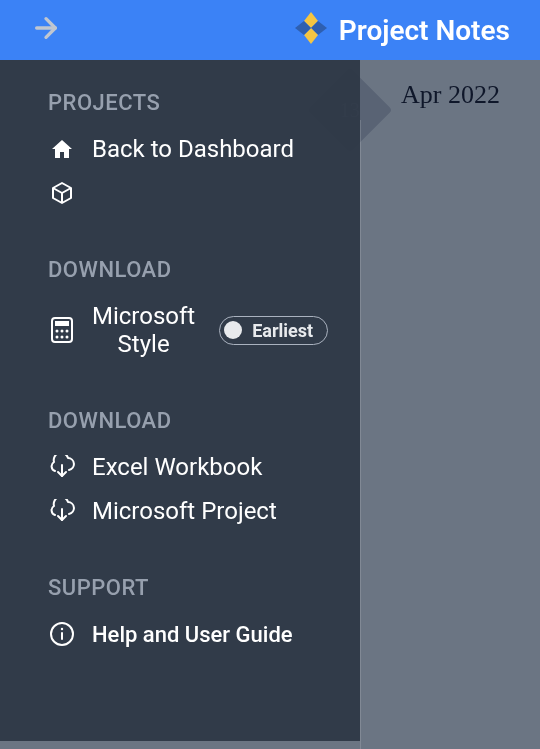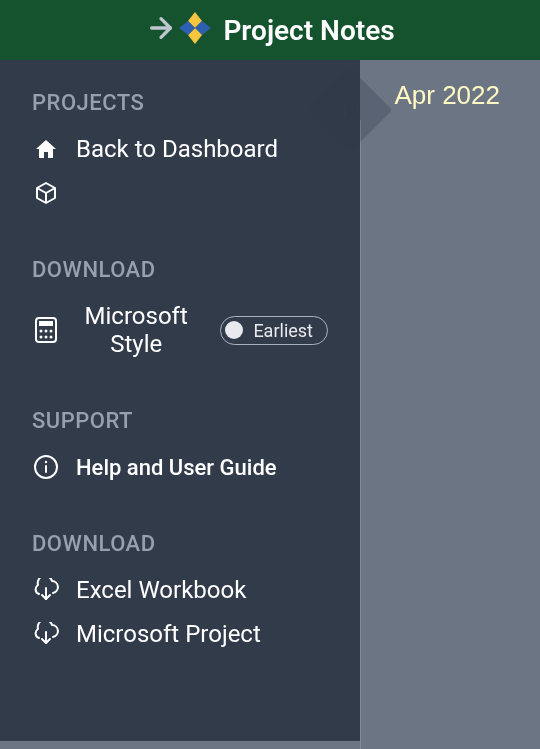--- a/index.html
+++ b/index.html
@@ -22,23 +22,23 @@
       left: 0;
       right: 0;
       bottom: 0;
       background: #6b7583;
       z-index: 0;
     }
     .bg-date {
       position: absolute;
       top: 20px;
       right: 40px;
-      color: #fef9c3;
+      color: #0f172a;
       font-size: 26px;
-      font-family: Liberation Sans, sans-serif;
+      font-family: Liberation Serif, serif;
       font-weight: 500;
     }
     .bg-diamond {
       position: absolute;
       top: 20px;
       left: 320px;
       width: 60px;
       height: 60px;
       background: #596374;
       transform: rotate(45deg);
@@ -56,25 +56,25 @@
     .bg-vline {
       position: absolute;
       top: 60px;
       bottom: 0;
       left: 360px;
       width: 1px;
       background: rgba(255,255,255,0.15);
     }
     .header {
       height: 60px;
-      background: #14532d;
-      display: flex;
-      align-items: center;
-      justify-content: center;
-      padding: 0 46px;
+      background: #3b82f6;
+      display: flex;
+      align-items: center;
+      justify-content: space-between;
+      padding: 0 30px;
       position: relative;
       z-index: 2;
     }
     .back-arrow {
       color: #c0c6d0;
       cursor: pointer;
     }
     .title-group {
       display: flex;
       align-items: center;
@@ -85,21 +85,21 @@
       font-size: 28px;
       font-weight: 600;
     }
     .sidebar {
       position: absolute;
       top: 60px;
       left: 0;
       width: 360px;
       bottom: 8px;
       background: rgba(44, 54, 68, 0.92);
-      padding: 30px 32px;
+      padding: 30px 48px;
       z-index: 1;
     }
     .section {
       margin-bottom: 50px;
     }
     .section-header {
       color: #97a0ae;
       font-size: 22px;
       font-weight: 500;
       letter-spacing: 0.5px;
@@ -138,20 +138,21 @@
     }
     .toggle-knob {
       width: 18px;
       height: 18px;
       border-radius: 50%;
       background: #e8eaed;
     }
     .toggle-label {
       color: #e8eaed;
       font-size: 18px;
+      font-weight: bold;
     }
     .support-text {
       font-size: 22px;
       font-weight: 500;
     }
   </style>
 </head>
 <body>
 
 <div class="background-content">
@@ -227,53 +228,53 @@
       </span>
       <span class="menu-label">Microsoft Style</span>
       <span class="toggle-pill">
         <span class="toggle-knob"></span>
         <span class="toggle-label">Earliest</span>
       </span>
     </div>
   </div>
 
   <div class="section">
+    <div class="section-header">DOWNLOAD</div>
+
+    <div class="menu-item">
+      <span class="menu-icon">
+        <svg width="26" height="24" viewBox="0 0 26 24" fill="none" stroke="#fff" stroke-width="2" stroke-linecap="round" stroke-linejoin="round">
+          <path d="M20 15a6 6 0 0 0-1-11.9A7 7 0 0 0 5 7a5 5 0 0 0 1 9"></path>
+          <line x1="13" y1="10" x2="13" y2="21"></line>
+          <polyline points="9 17 13 21 17 17"></polyline>
+        </svg>
+      </span>
+      <span class="menu-label">Excel Workbook</span>
+    </div>
+
+    <div class="menu-item">
+      <span class="menu-icon">
+        <svg width="26" height="24" viewBox="0 0 26 24" fill="none" stroke="#fff" stroke-width="2" stroke-linecap="round" stroke-linejoin="round">
+          <path d="M20 15a6 6 0 0 0-1-11.9A7 7 0 0 0 5 7a5 5 0 0 0 1 9"></path>
+          <line x1="13" y1="10" x2="13" y2="21"></line>
+          <polyline points="9 17 13 21 17 17"></polyline>
+        </svg>
+      </span>
+      <span class="menu-label">Microsoft Project</span>
+    </div>
+  </div>
+
+  <div class="section">
     <div class="section-header">SUPPORT</div>
 
     <div class="menu-item">
       <span class="menu-icon">
         <svg width="26" height="26" viewBox="0 0 26 26" fill="none" stroke="#fff" stroke-width="2">
           <circle cx="13" cy="13" r="11"></circle>
           <line x1="13" y1="12" x2="13" y2="18" stroke-linecap="round"></line>
           <circle cx="13" cy="8" r="1.2" fill="#fff" stroke="none"></circle>
         </svg>
       </span>
       <span class="menu-label support-text">Help and User Guide</span>
     </div>
   </div>
 
-  <div class="section">
-    <div class="section-header">DOWNLOAD</div>
-
-    <div class="menu-item">
-      <span class="menu-icon">
-        <svg width="26" height="24" viewBox="0 0 26 24" fill="none" stroke="#fff" stroke-width="2" stroke-linecap="round" stroke-linejoin="round">
-          <path d="M20 15a6 6 0 0 0-1-11.9A7 7 0 0 0 5 7a5 5 0 0 0 1 9"></path>
-          <line x1="13" y1="10" x2="13" y2="21"></line>
-          <polyline points="9 17 13 21 17 17"></polyline>
-        </svg>
-      </span>
-      <span class="menu-label">Excel Workbook</span>
-    </div>
-
-    <div class="menu-item">
-      <span class="menu-icon">
-        <svg width="26" height="24" viewBox="0 0 26 24" fill="none" stroke="#fff" stroke-width="2" stroke-linecap="round" stroke-linejoin="round">
-          <path d="M20 15a6 6 0 0 0-1-11.9A7 7 0 0 0 5 7a5 5 0 0 0 1 9"></path>
-          <line x1="13" y1="10" x2="13" y2="21"></line>
-          <polyline points="9 17 13 21 17 17"></polyline>
-        </svg>
-      </span>
-      <span class="menu-label">Microsoft Project</span>
-    </div>
-  </div>
-
 </div>
 
 </body></html>

